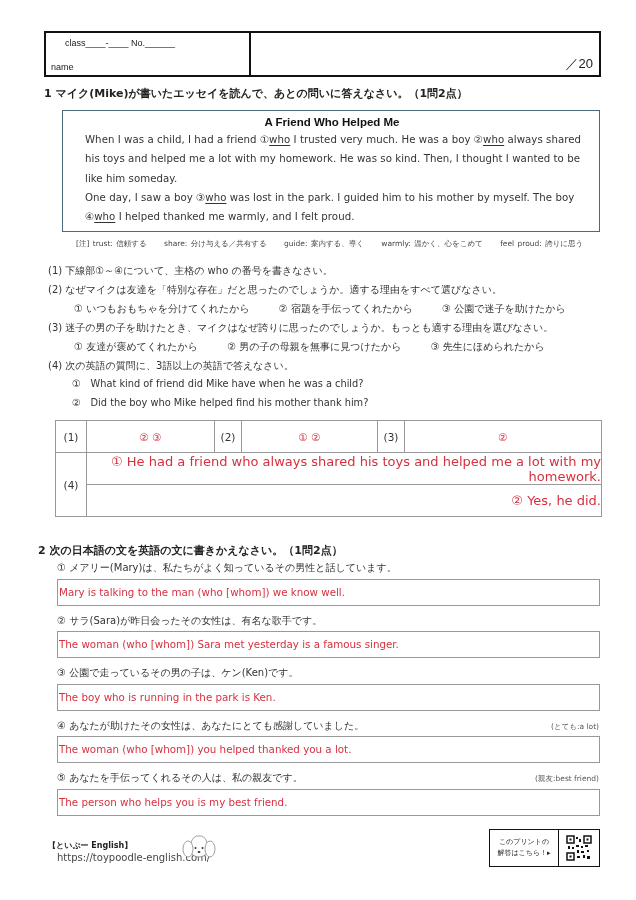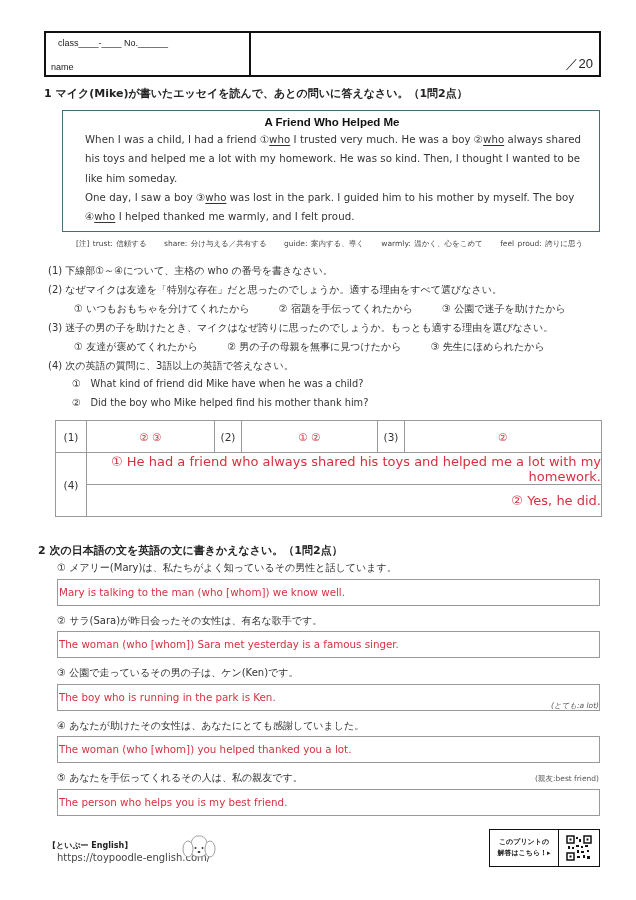--- a/index.html
+++ b/index.html
@@ -4,21 +4,21 @@
 <style>
   * { box-sizing: border-box; margin: 0; padding: 0; }
   html, body { width: 636px; height: 900px; background: #ffffff; overflow: hidden; }
   body { font-family: "DejaVu Sans", "Liberation Sans", sans-serif; color: #222; position: relative; }
 
   .header { position: absolute; left: 44px; top: 31px; width: 557px; height: 46px; border: 2px solid #111; display: flex; }
   .header .title-cell { width: 282px; border-right: 2px solid #111; padding: 2px 0 0 6px; }
   .header .title-en { font-family: "Liberation Sans", sans-serif; font-weight: bold; font-size: 14px; line-height: 16px; color: #111; }
   .header .title-jp { font-size: 16px; line-height: 22px; color: #111; }
   .header .info-cell { width: 205px; border-right: 2px solid #111; position: relative; font-family: "Liberation Sans", sans-serif; font-size: 9px; color: #222; }
-  .header .class-line { position: absolute; left: 12px; top: 5px; }
+  .header .class-line { position: absolute; left: 19px; top: 5px; }
   .header .name-line { position: absolute; left: 5px; bottom: 3px; }
   .header .score-cell { flex: 1; position: relative; }
   .header .score { position: absolute; right: 6px; bottom: 2px; font-family: "Liberation Sans", sans-serif; font-size: 13px; color: #222; }
 
   .section-title { position: absolute; font-size: 11px; font-weight: bold; color: #222; }
 
   .essay { position: absolute; left: 62px; top: 110px; width: 538px; height: 122px; border: 1.5px solid #4a6b78; padding: 4px 10px 0 12px; }
   .essay-title { text-align: center; font-family: "Liberation Sans", sans-serif; font-weight: bold; font-size: 11.5px; line-height: 15px; color: #111; }
   .essay p { font-size: 10.2px; line-height: 19.3px; color: #333; letter-spacing: 0.05px; }
   .essay .indent { padding-left: 10px; }
@@ -37,21 +37,21 @@
   table.ans td.long { color: #d6303f; padding-left: 20px; text-align: right; font-size: 13px; }
 
   .q2 { position: absolute; left: 57px; font-size: 10px; color: #333; white-space: nowrap; }
   .hint { position: absolute; right: 37px; font-size: 7.5px; color: #555; }
   .ans-box { position: absolute; left: 57px; width: 543px; height: 27px; border: 1px solid #999; color: #d6303f; font-size: 10.3px; line-height: 25px; padding-left: 1px; }
 
   .footer-brand { position: absolute; left: 48px; top: 840px; font-size: 8px; font-weight: bold; color: #222; }
   .footer-url { position: absolute; left: 57px; top: 852px; font-size: 10px; color: #444; }
   .dog { position: absolute; left: 182px; top: 832px; width: 34px; height: 30px; }
   .qr-box { position: absolute; left: 489px; top: 829px; width: 111px; height: 38px; border: 1.5px solid #111; display: flex; }
-  .qr-box .qr-text { width: 69px; border-right: 1.5px solid #111; font-size: 7px; line-height: 11px; text-align: center; padding-top: 7px; color: #222; font-weight: bold; }
+  .qr-box .qr-text { width: 69px; border-right: 1.5px solid #111; font-size: 7px; line-height: 11px; text-align: center; padding-top: 7px; color: #222; }
   .qr-box .qr-code { flex: 1; display: flex; align-items: center; justify-content: center; }
 </style>
 </head>
 <body>
 
 <div class="header">
   <div class="info-cell">
     <div class="class-line">class____-____ No.______</div>
     <div class="name-line">name</div>
   </div>
@@ -118,21 +118,21 @@
 <div class="q2" style="top:561px;">① メアリー(Mary)は、私たちがよく知っているその男性と話しています。</div>
 <div class="ans-box" style="top:579px;">Mary is talking to the man (who [whom]) we know well.</div>
 
 <div class="q2" style="top:614px;">② サラ(Sara)が昨日会ったその女性は、有名な歌手です。</div>
 <div class="ans-box" style="top:631px;">The woman (who [whom]) Sara met yesterday is a famous singer.</div>
 
 <div class="q2" style="top:666px;">③ 公園で走っているその男の子は、ケン(Ken)です。</div>
 <div class="ans-box" style="top:684px;">The boy who is running in the park is Ken.</div>
 
 <div class="q2" style="top:719px;">④ あなたが助けたその女性は、あなたにとても感謝していました。</div>
-<div class="hint" style="top:701px;font-style:italic;">(とても:a lot)</div>
+<div class="hint" style="top:722px;">(とても:a lot)</div>
 <div class="ans-box" style="top:736px;">The woman (who [whom]) you helped thanked you a lot.</div>
 
 <div class="q2" style="top:771px;">⑤ あなたを手伝ってくれるその人は、私の親友です。</div>
 <div class="hint" style="top:774px;">(親友:best friend)</div>
 <div class="ans-box" style="top:789px;">The person who helps you is my best friend.</div>
 
 <div class="footer-brand">【といぷー English】</div>
 <div class="footer-url">https://toypoodle-english.com/</div>
 <svg class="dog" viewBox="0 0 34 30">
   <ellipse cx="17" cy="16" rx="10" ry="9" fill="#fff" stroke="#888" stroke-width="0.8"></ellipse>

